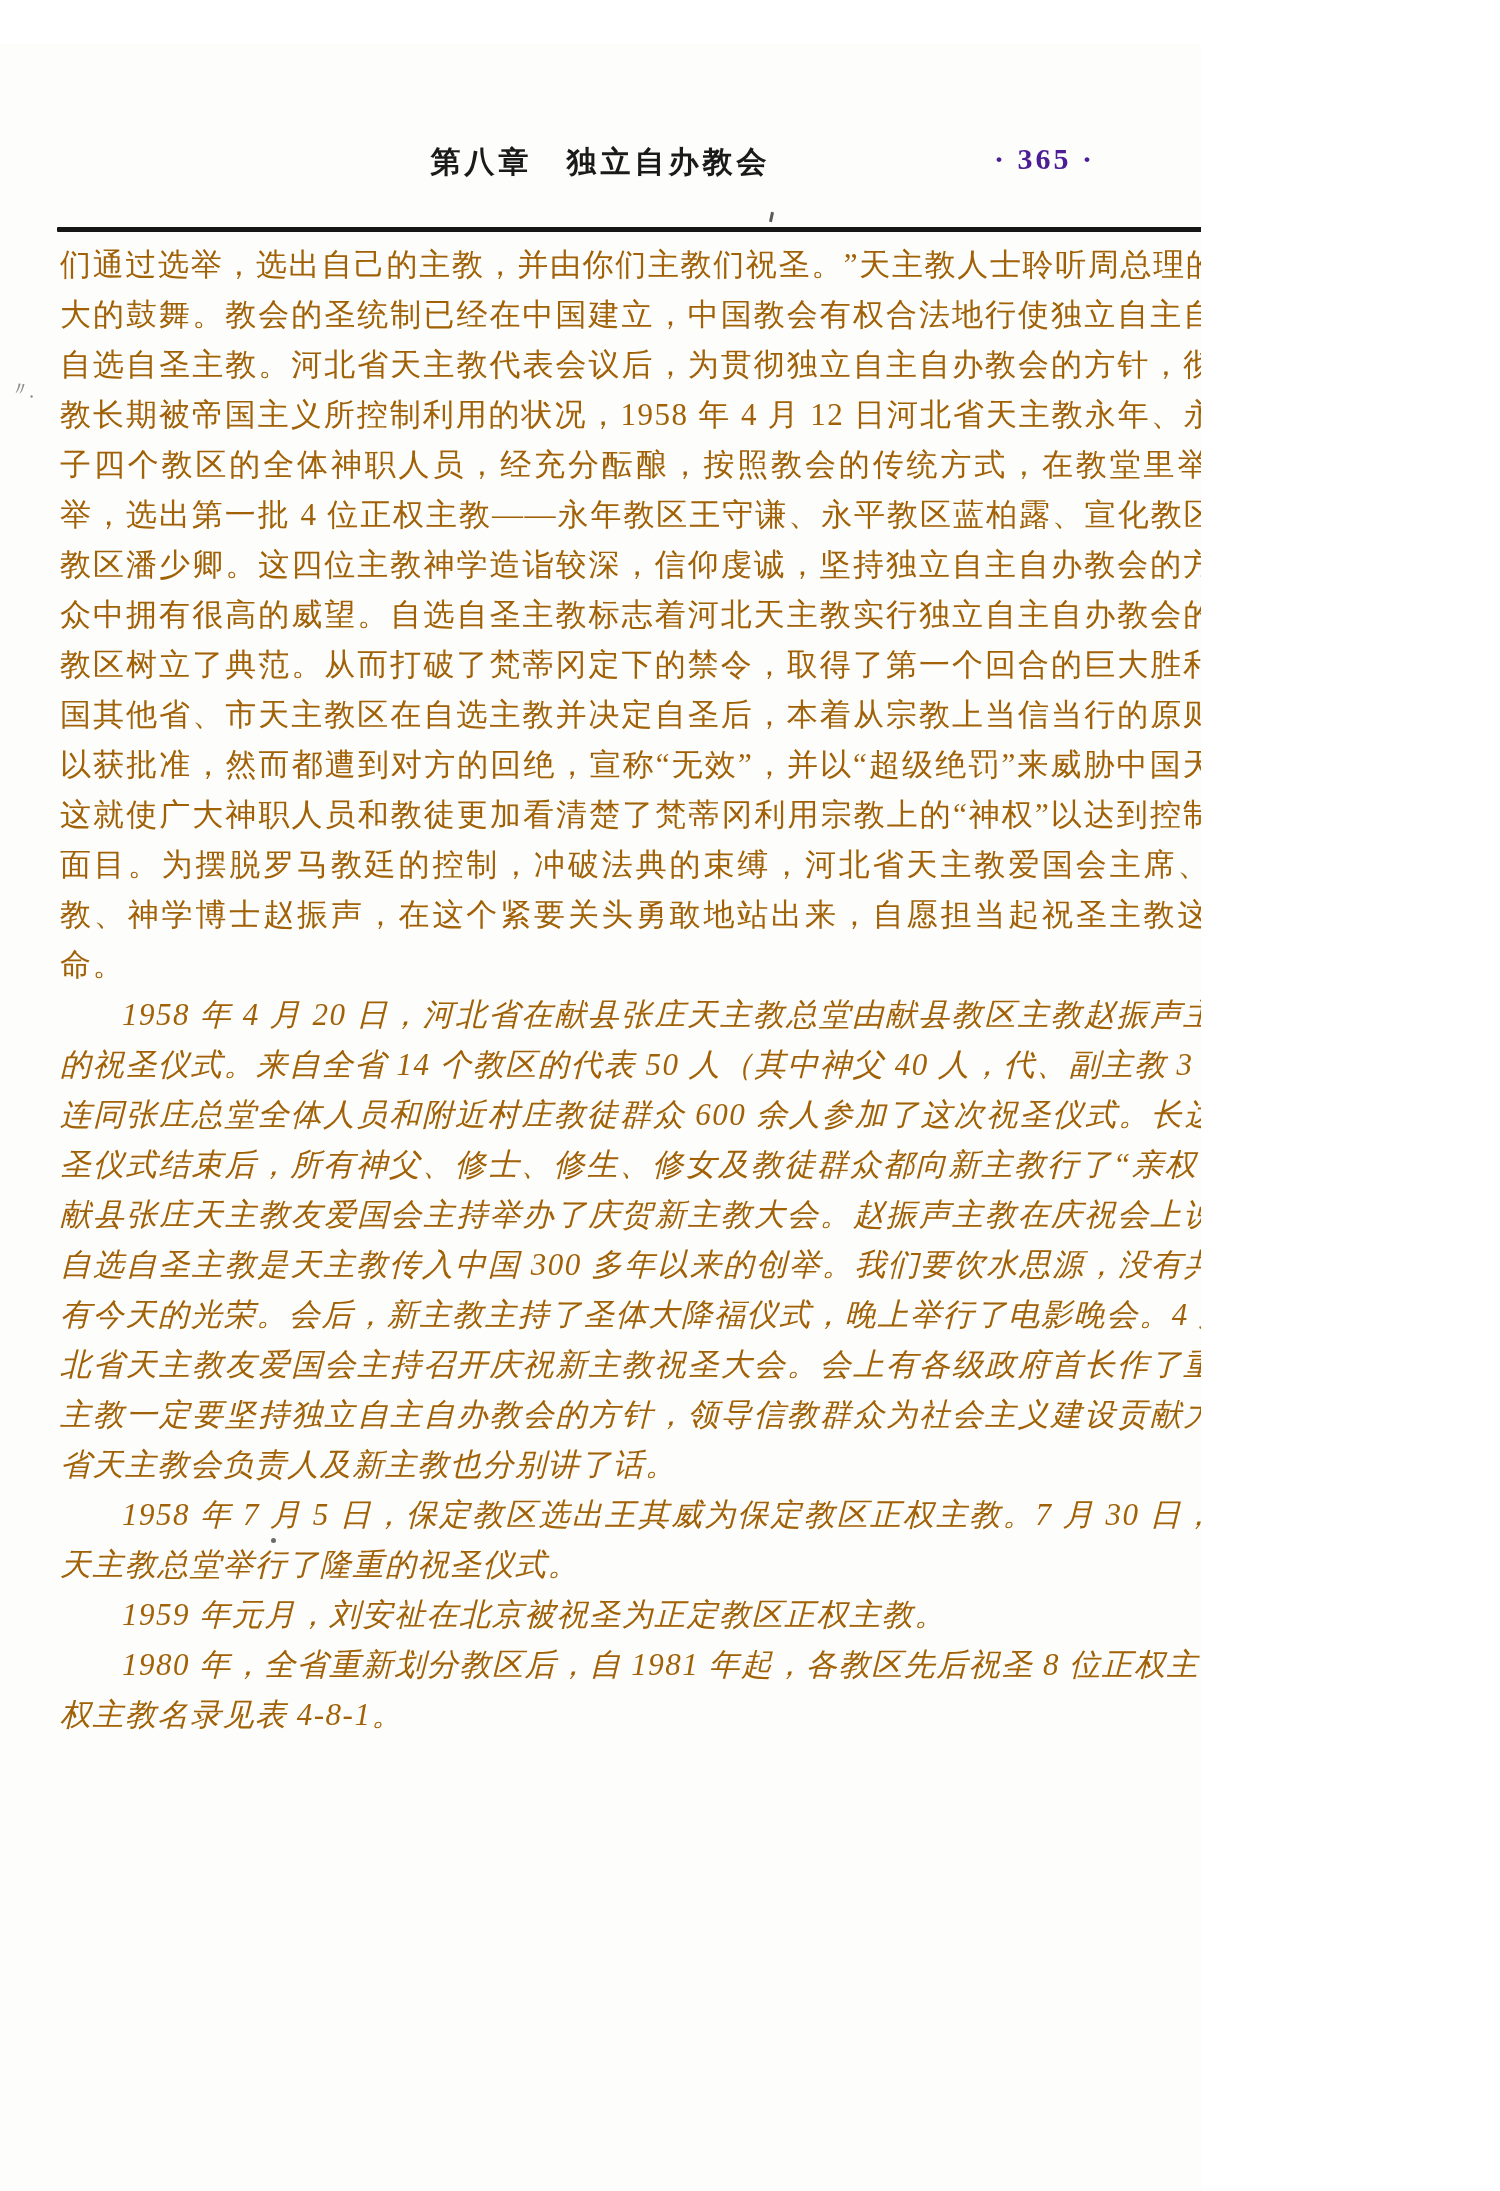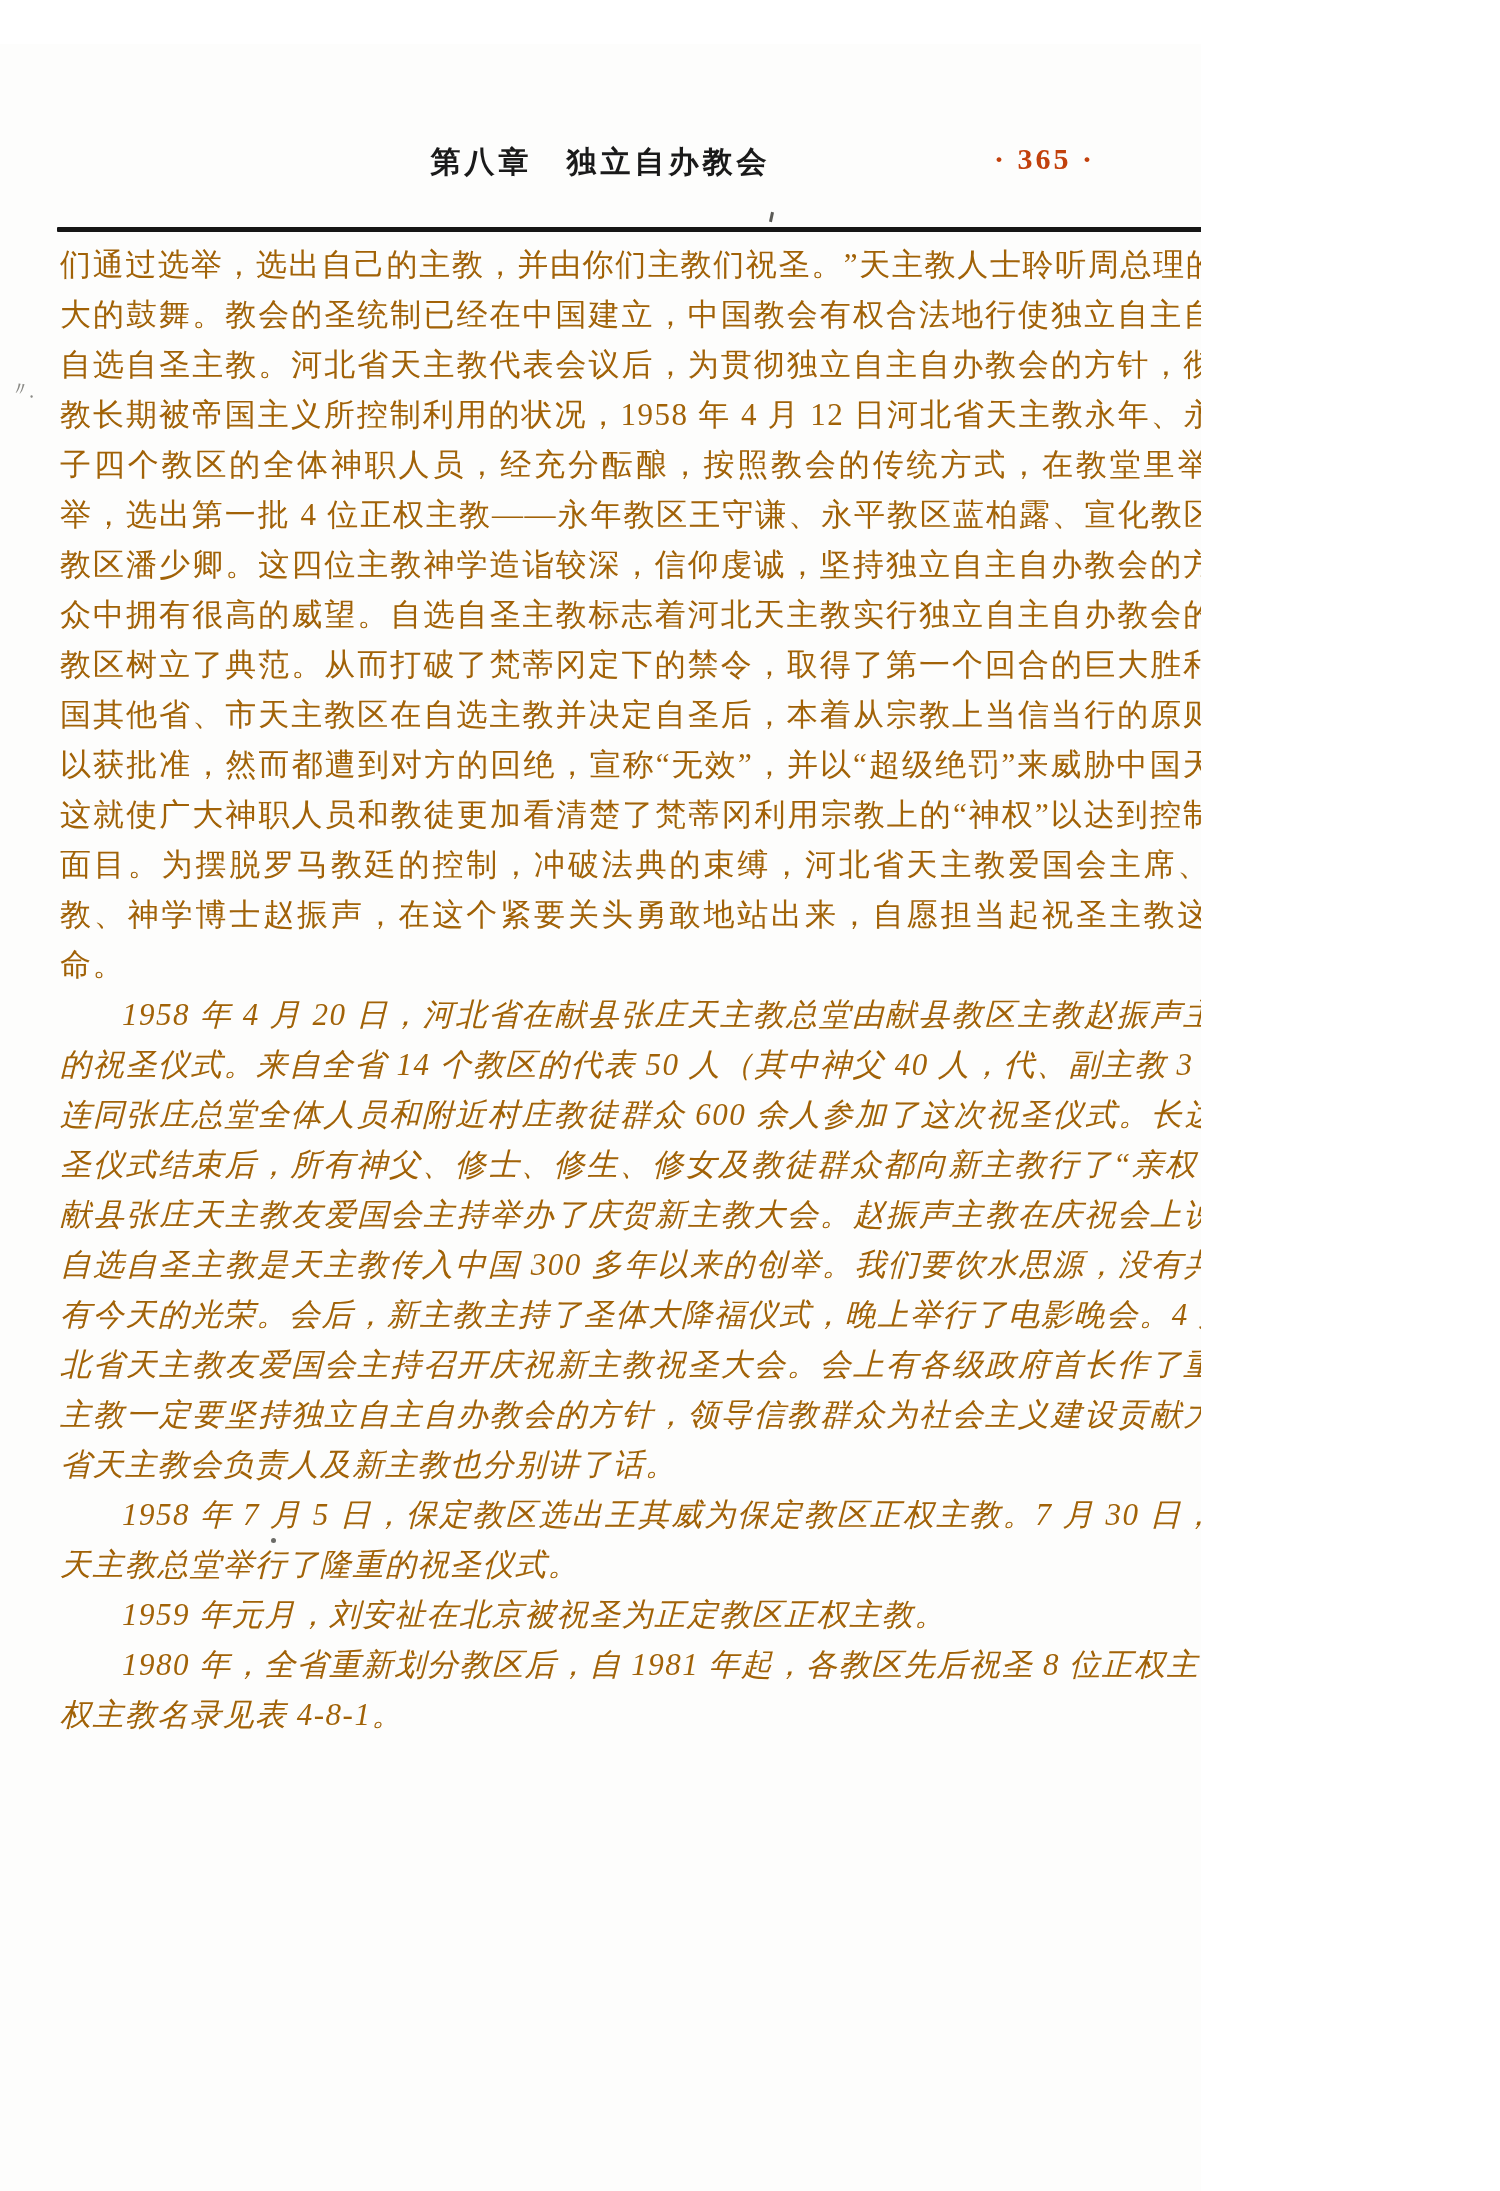--- a/index.html
+++ b/index.html
@@ -34,21 +34,21 @@
     letter-spacing: 4px;
     color: #1a1a1a;
   }
   .pagenum {
     position: absolute;
     right: 106px;
     top: 0;
     font-size: 30px;
     font-weight: bold;
     letter-spacing: 3px;
-    color: #c2410c;
+    color: #4c1d95;
   }
   .rule {
     position: absolute;
     top: 183px;
     left: 57px;
     width: 1390px;
     height: 5px;
     background: #161616;
     border-radius: 1px;
   }

